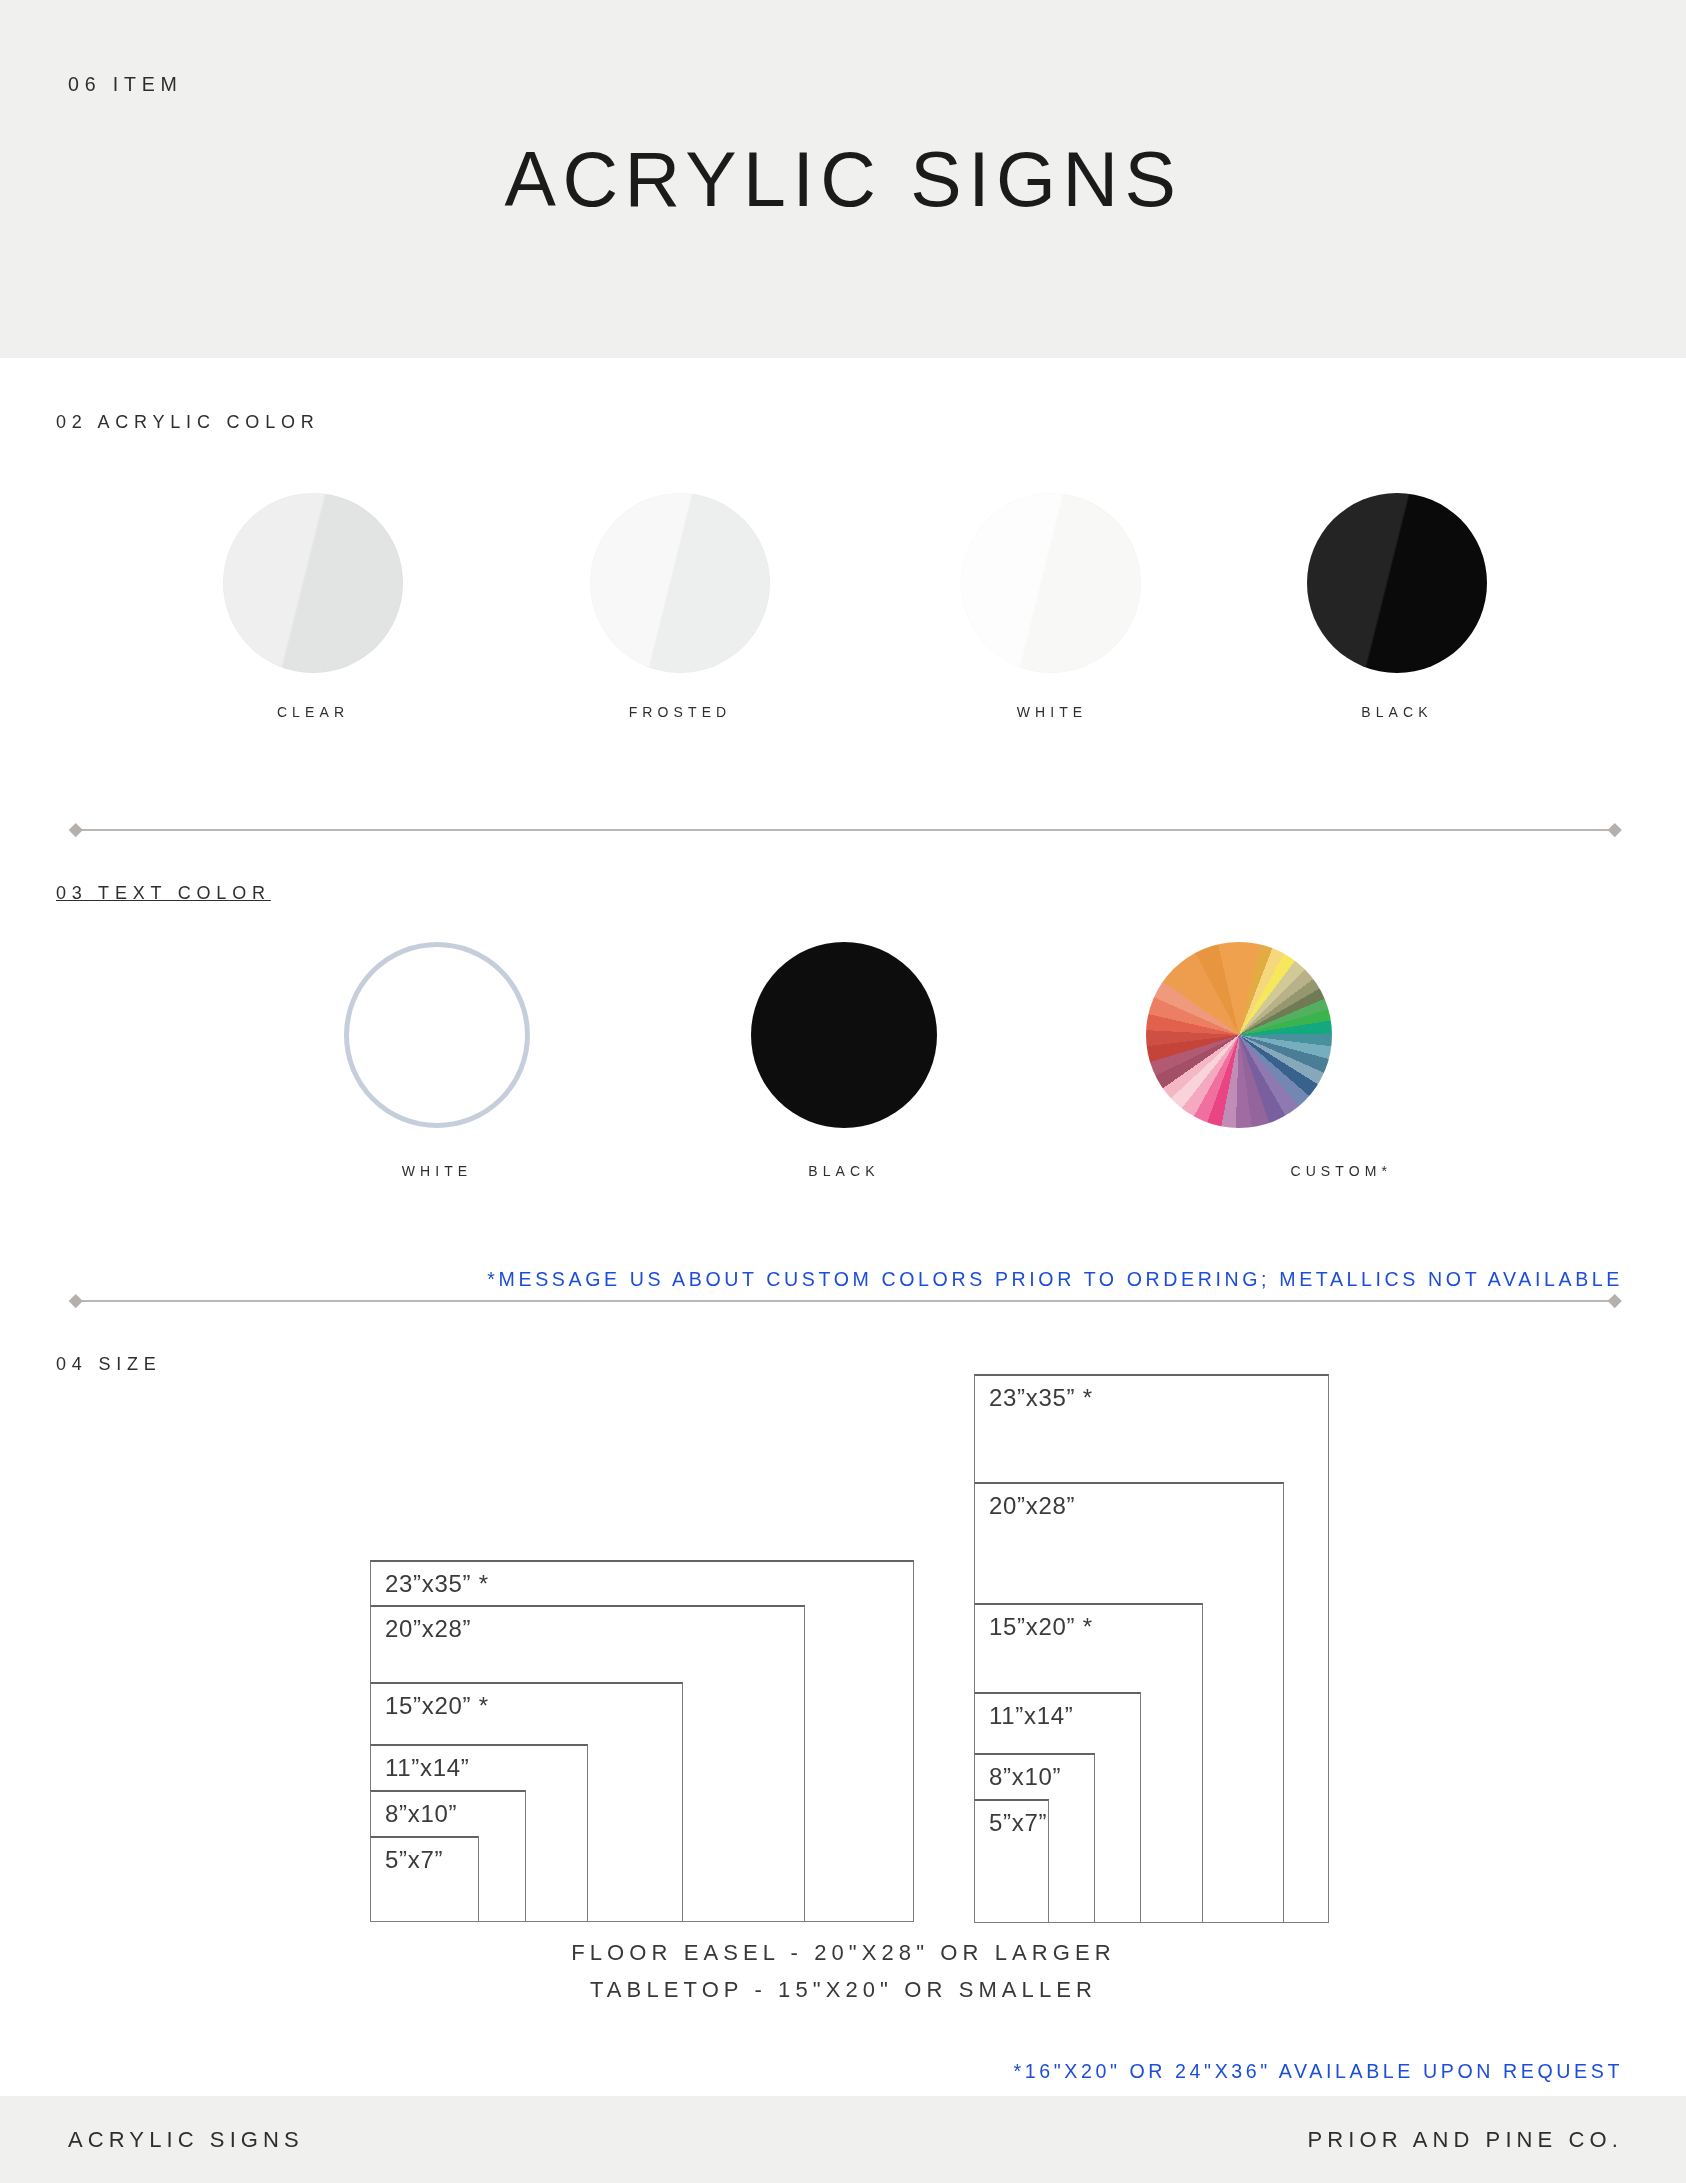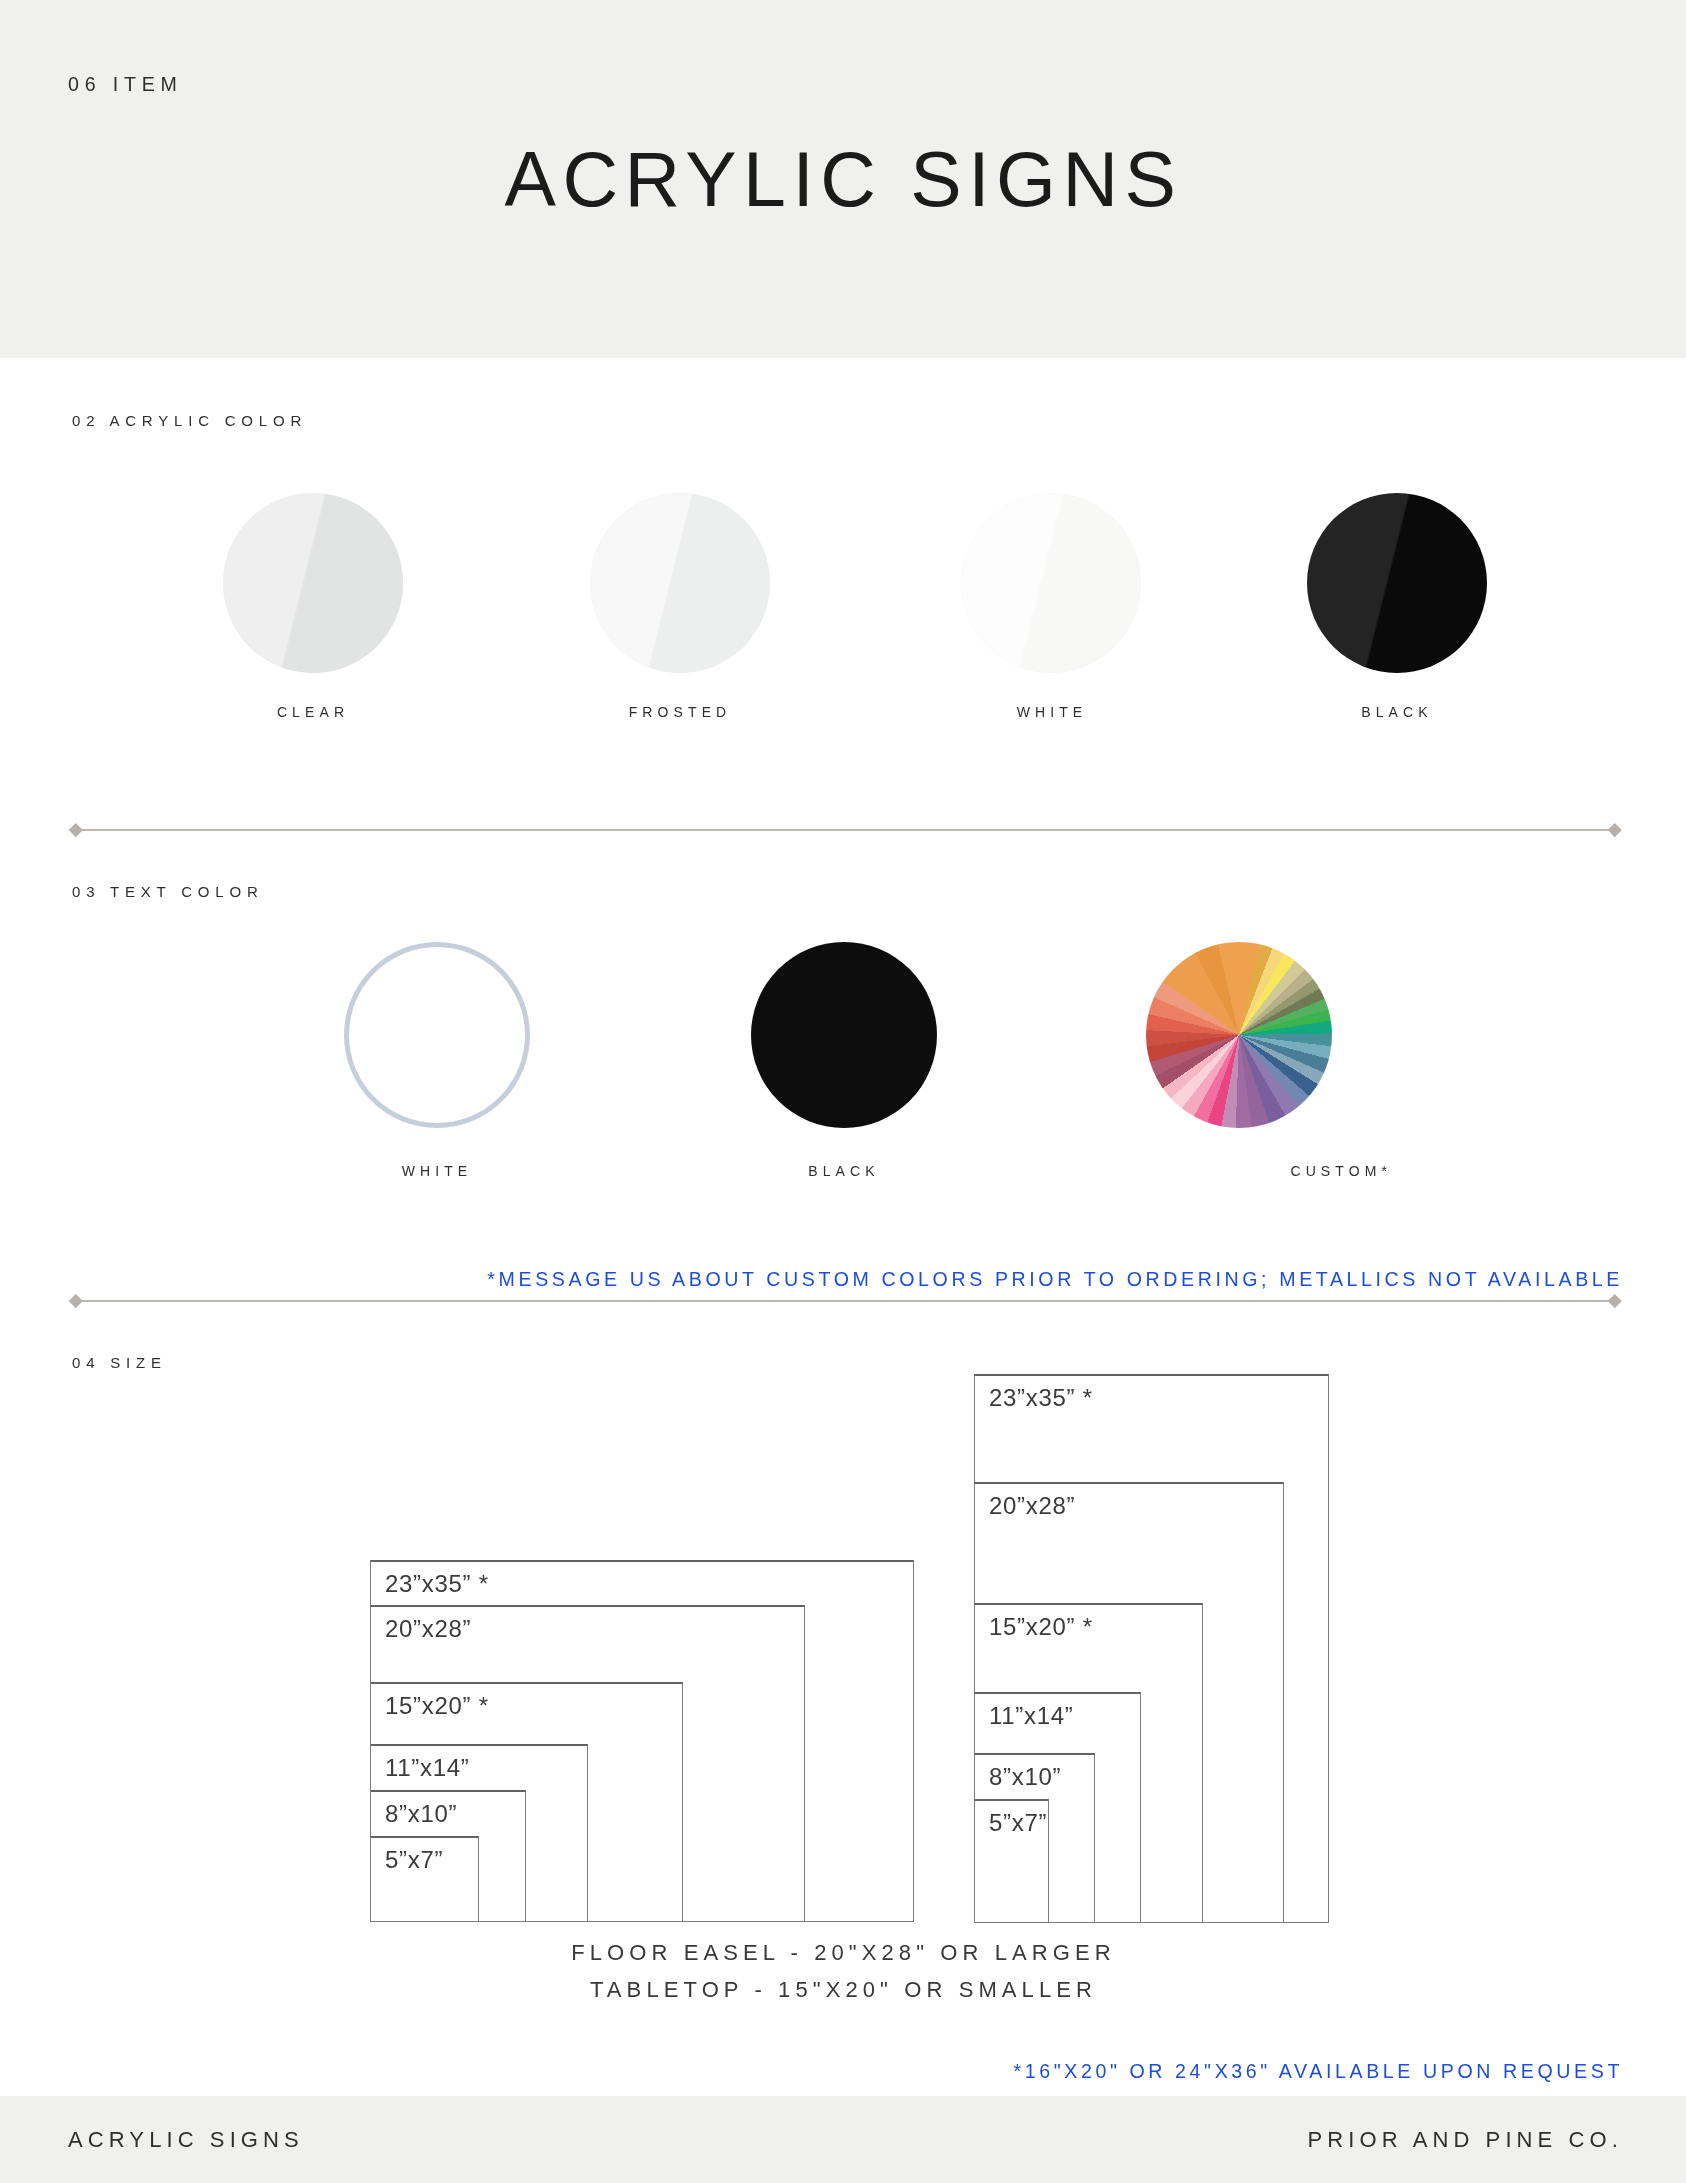--- a/index.html
+++ b/index.html
@@ -20,26 +20,26 @@
     font-size:19.6px; letter-spacing:5.8px; color:#2e2e2e;
     white-space:nowrap;
   }
   .page-title {
     position:absolute; left:0; top:135px; width:1687px;
     text-align:center;
     font-size:77px; font-weight:300; letter-spacing:6.5px; color:#1b1b1b;
     white-space:nowrap;
   }
   .section-label {
-    position:absolute; left:72px;
-    font-size:15px; letter-spacing:5.8px; color:#2e2e2e;
+    position:absolute; left:56px;
+    font-size:18px; letter-spacing:5.8px; color:#2e2e2e;
     white-space:nowrap;
   }
   #label-acrylic { top:412px; }
-  #label-textcolor { top:883px; }
+  #label-textcolor { top:883px;text-decoration:underline; }
   #label-size { top:1354px; }
 
   .swatch { position:absolute; border-radius:50%; }
   .swatch-label {
     position:absolute; width:306px; margin-left:-153px;
     text-align:center; font-size:14px; letter-spacing:5.1px; color:#2e2e2e;
     white-space:nowrap;
   }
 
   .divider { position:absolute; left:75px; width:1540px; height:2.2px; background:#bcb7b3; }

